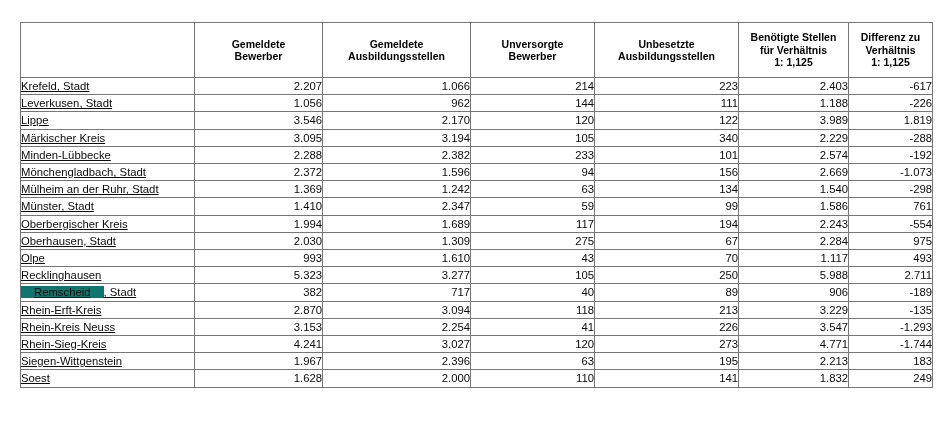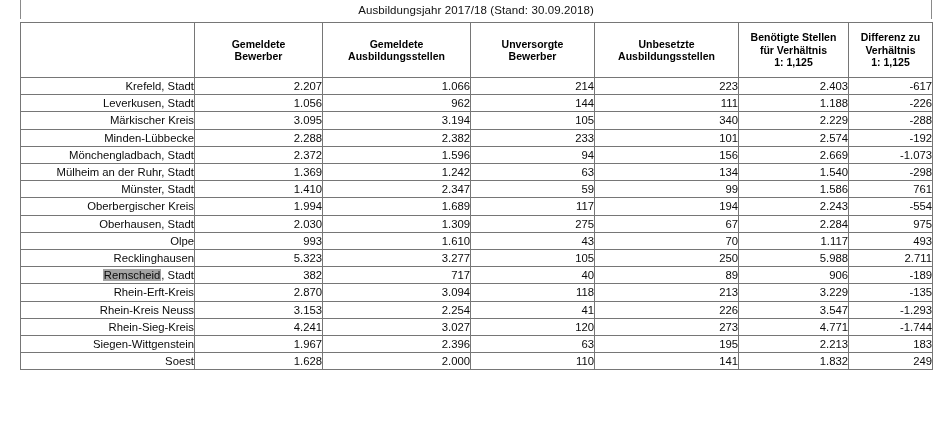--- a/index.html
+++ b/index.html
@@ -67,45 +67,43 @@
   thead th.corner {
     border-bottom: 1px solid #767676;
   }
   tbody td {
     height: 16.2px;
     line-height: 16.2px;
     font-size: 11.3px;
     color: #0b0b0b;
   }
   td.name {
-    text-align: right;
+    text-align: left;
     padding-left: 5px;
     white-space: nowrap;
     overflow: hidden;
+    text-decoration: underline;
   }
   td.num {
     text-align: right;
     padding-right: 7px;
     white-space: nowrap;
     font-variant-numeric: tabular-nums;
   }
   .hl-pink {
-    background: #a3a3a3;
-    padding: 0 1px;
+    background: #0f766e;
+    padding: 0 13px;
   }
   .hdr-line { display: block; }
 </style>
 </head>
 <body>
 
 <div id="page">
 
-  <div class="title-band">
-    <span class="title-text">Ausbildungsjahr 2017/18 (Stand: 30.09.2018)</span>
-  </div>
 
   <table class="grid">
     <colgroup>
       <col style="width:174px">
       <col style="width:128px">
       <col style="width:148px">
       <col style="width:124px">
       <col style="width:144px">
       <col style="width:110px">
       <col style="width:84px">
@@ -156,20 +154,29 @@
         <tr>
           <td class="name"><span>Leverkusen, Stadt</span></td>
           <td class="num">1.056</td>
           <td class="num">962</td>
           <td class="num">144</td>
           <td class="num">111</td>
           <td class="num">1.188</td>
           <td class="num">-226</td>
         </tr>
         <tr>
+          <td class="name"><span>Lippe</span></td>
+          <td class="num">3.546</td>
+          <td class="num">2.170</td>
+          <td class="num">120</td>
+          <td class="num">122</td>
+          <td class="num">3.989</td>
+          <td class="num">1.819</td>
+        </tr>
+        <tr>
           <td class="name"><span>Märkischer Kreis</span></td>
           <td class="num">3.095</td>
           <td class="num">3.194</td>
           <td class="num">105</td>
           <td class="num">340</td>
           <td class="num">2.229</td>
           <td class="num">-288</td>
         </tr>
         <tr>
           <td class="name"><span>Minden-Lübbecke</span></td>

